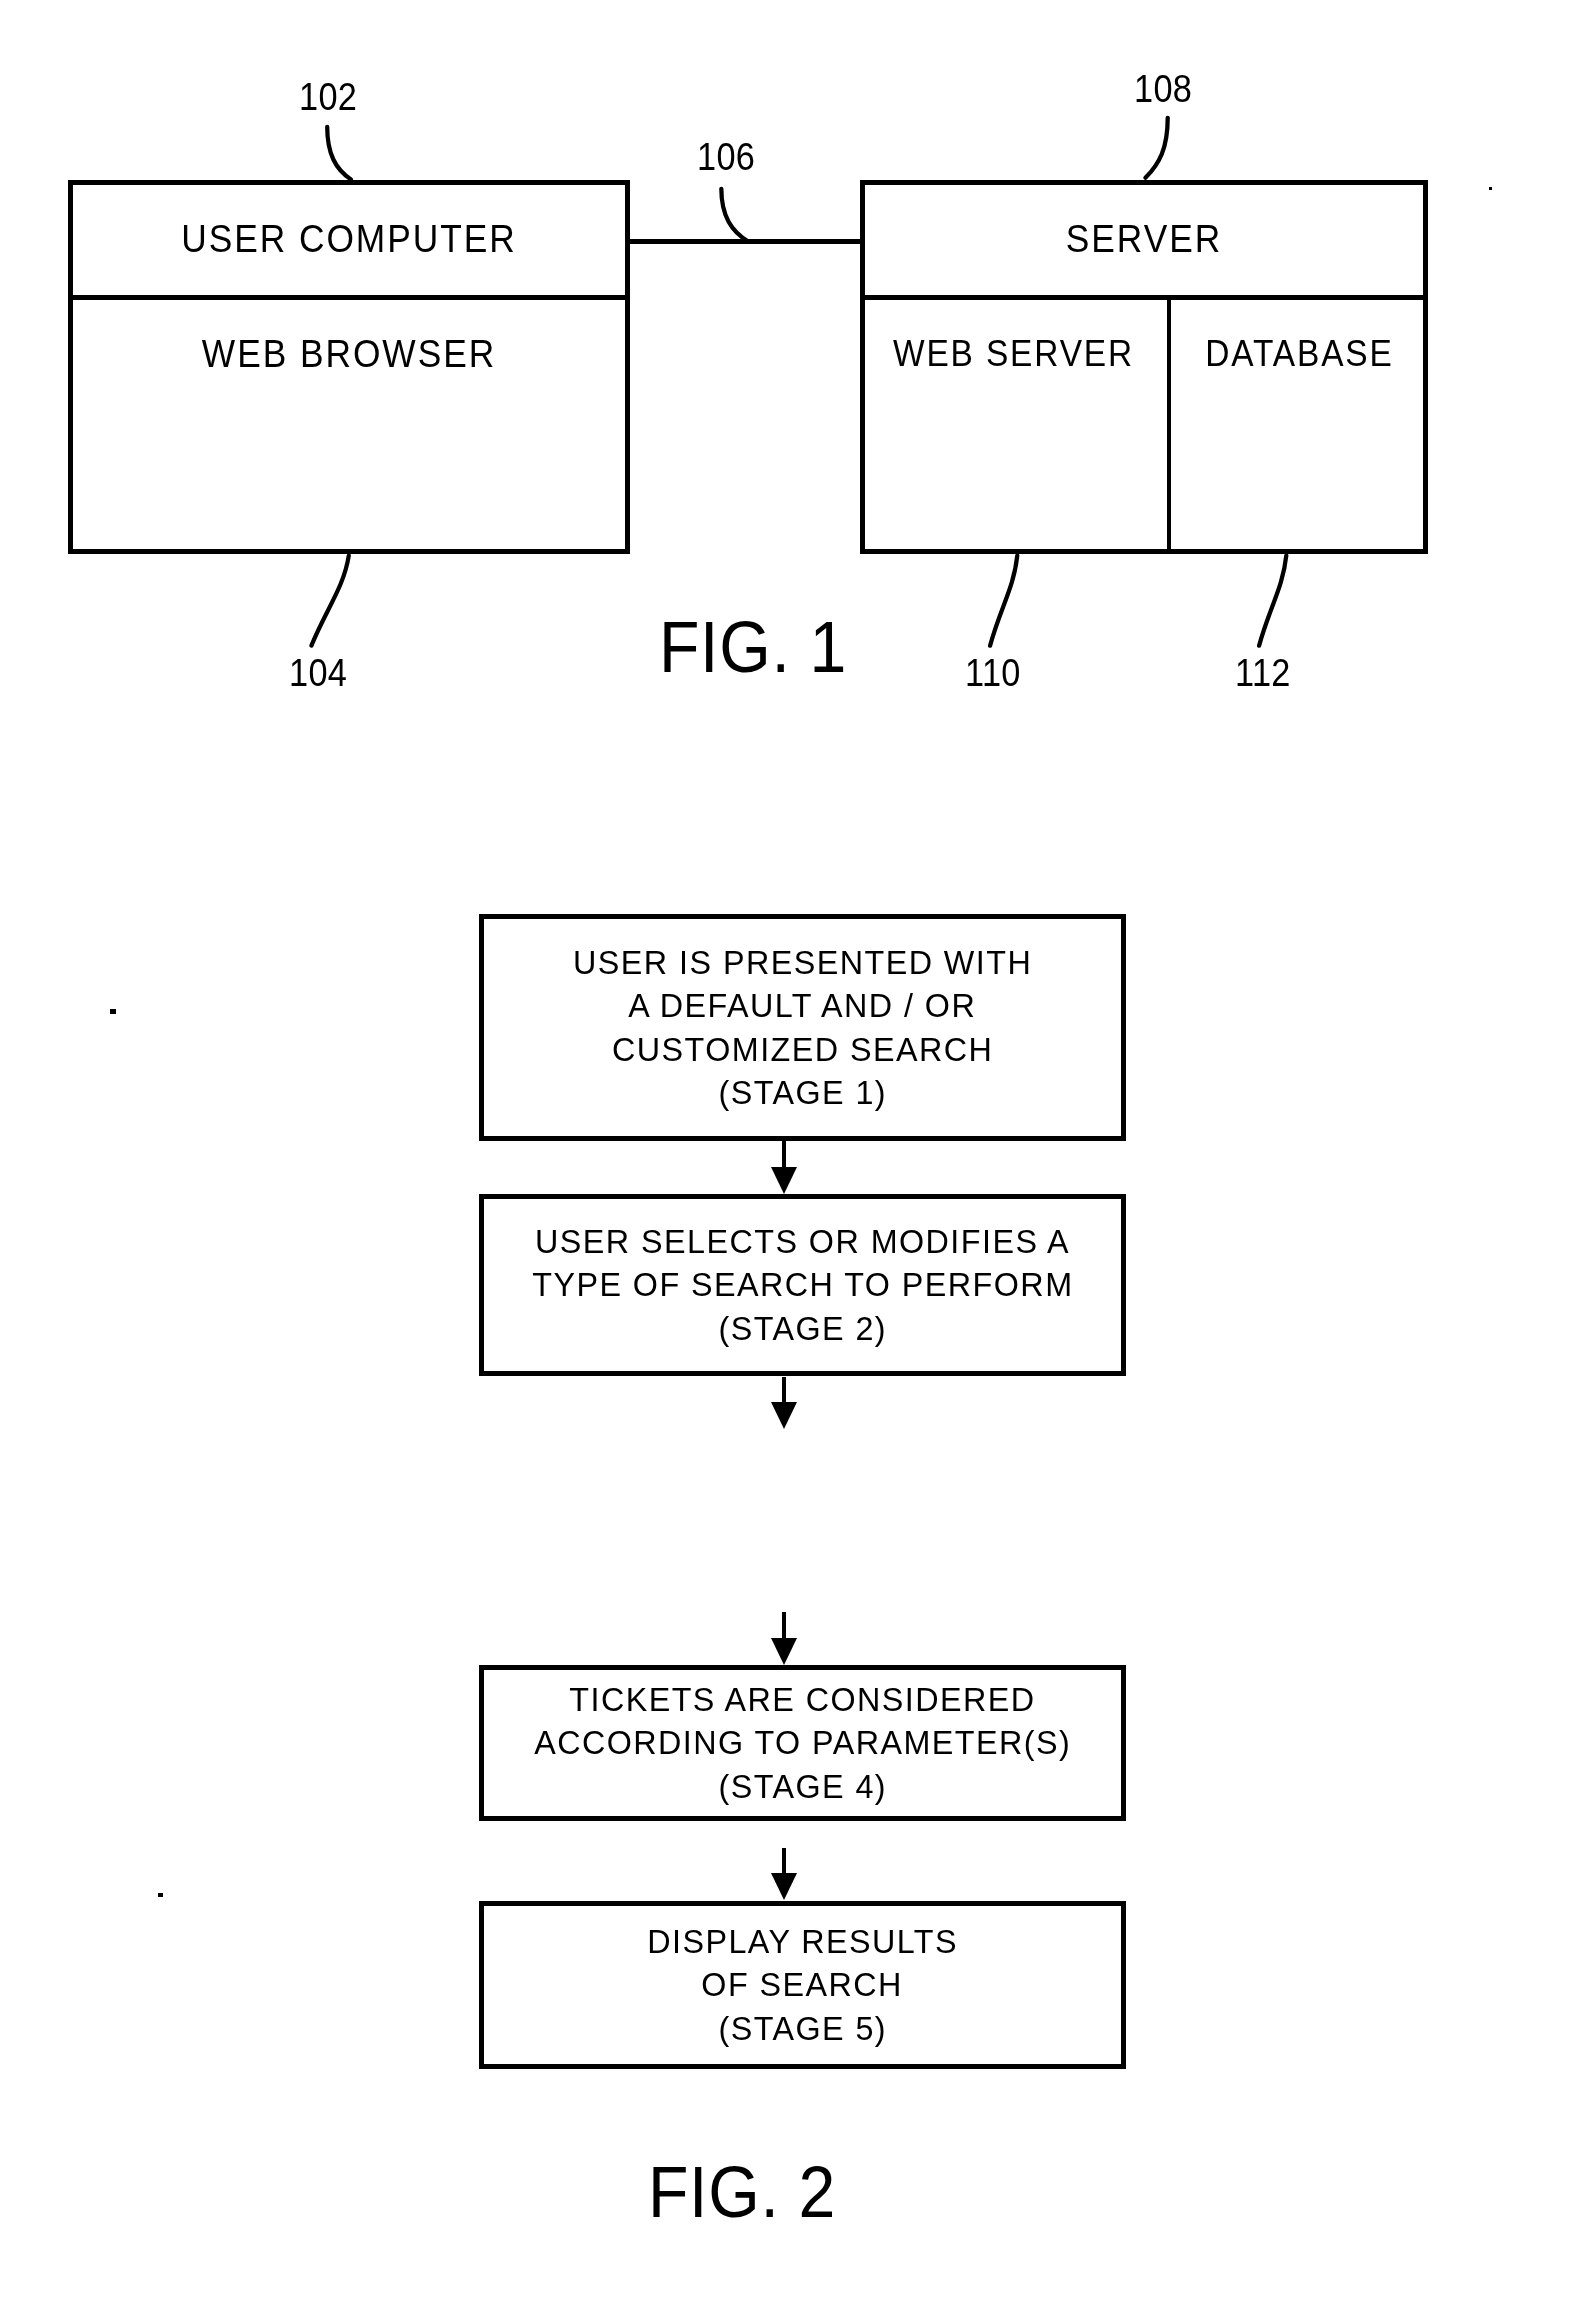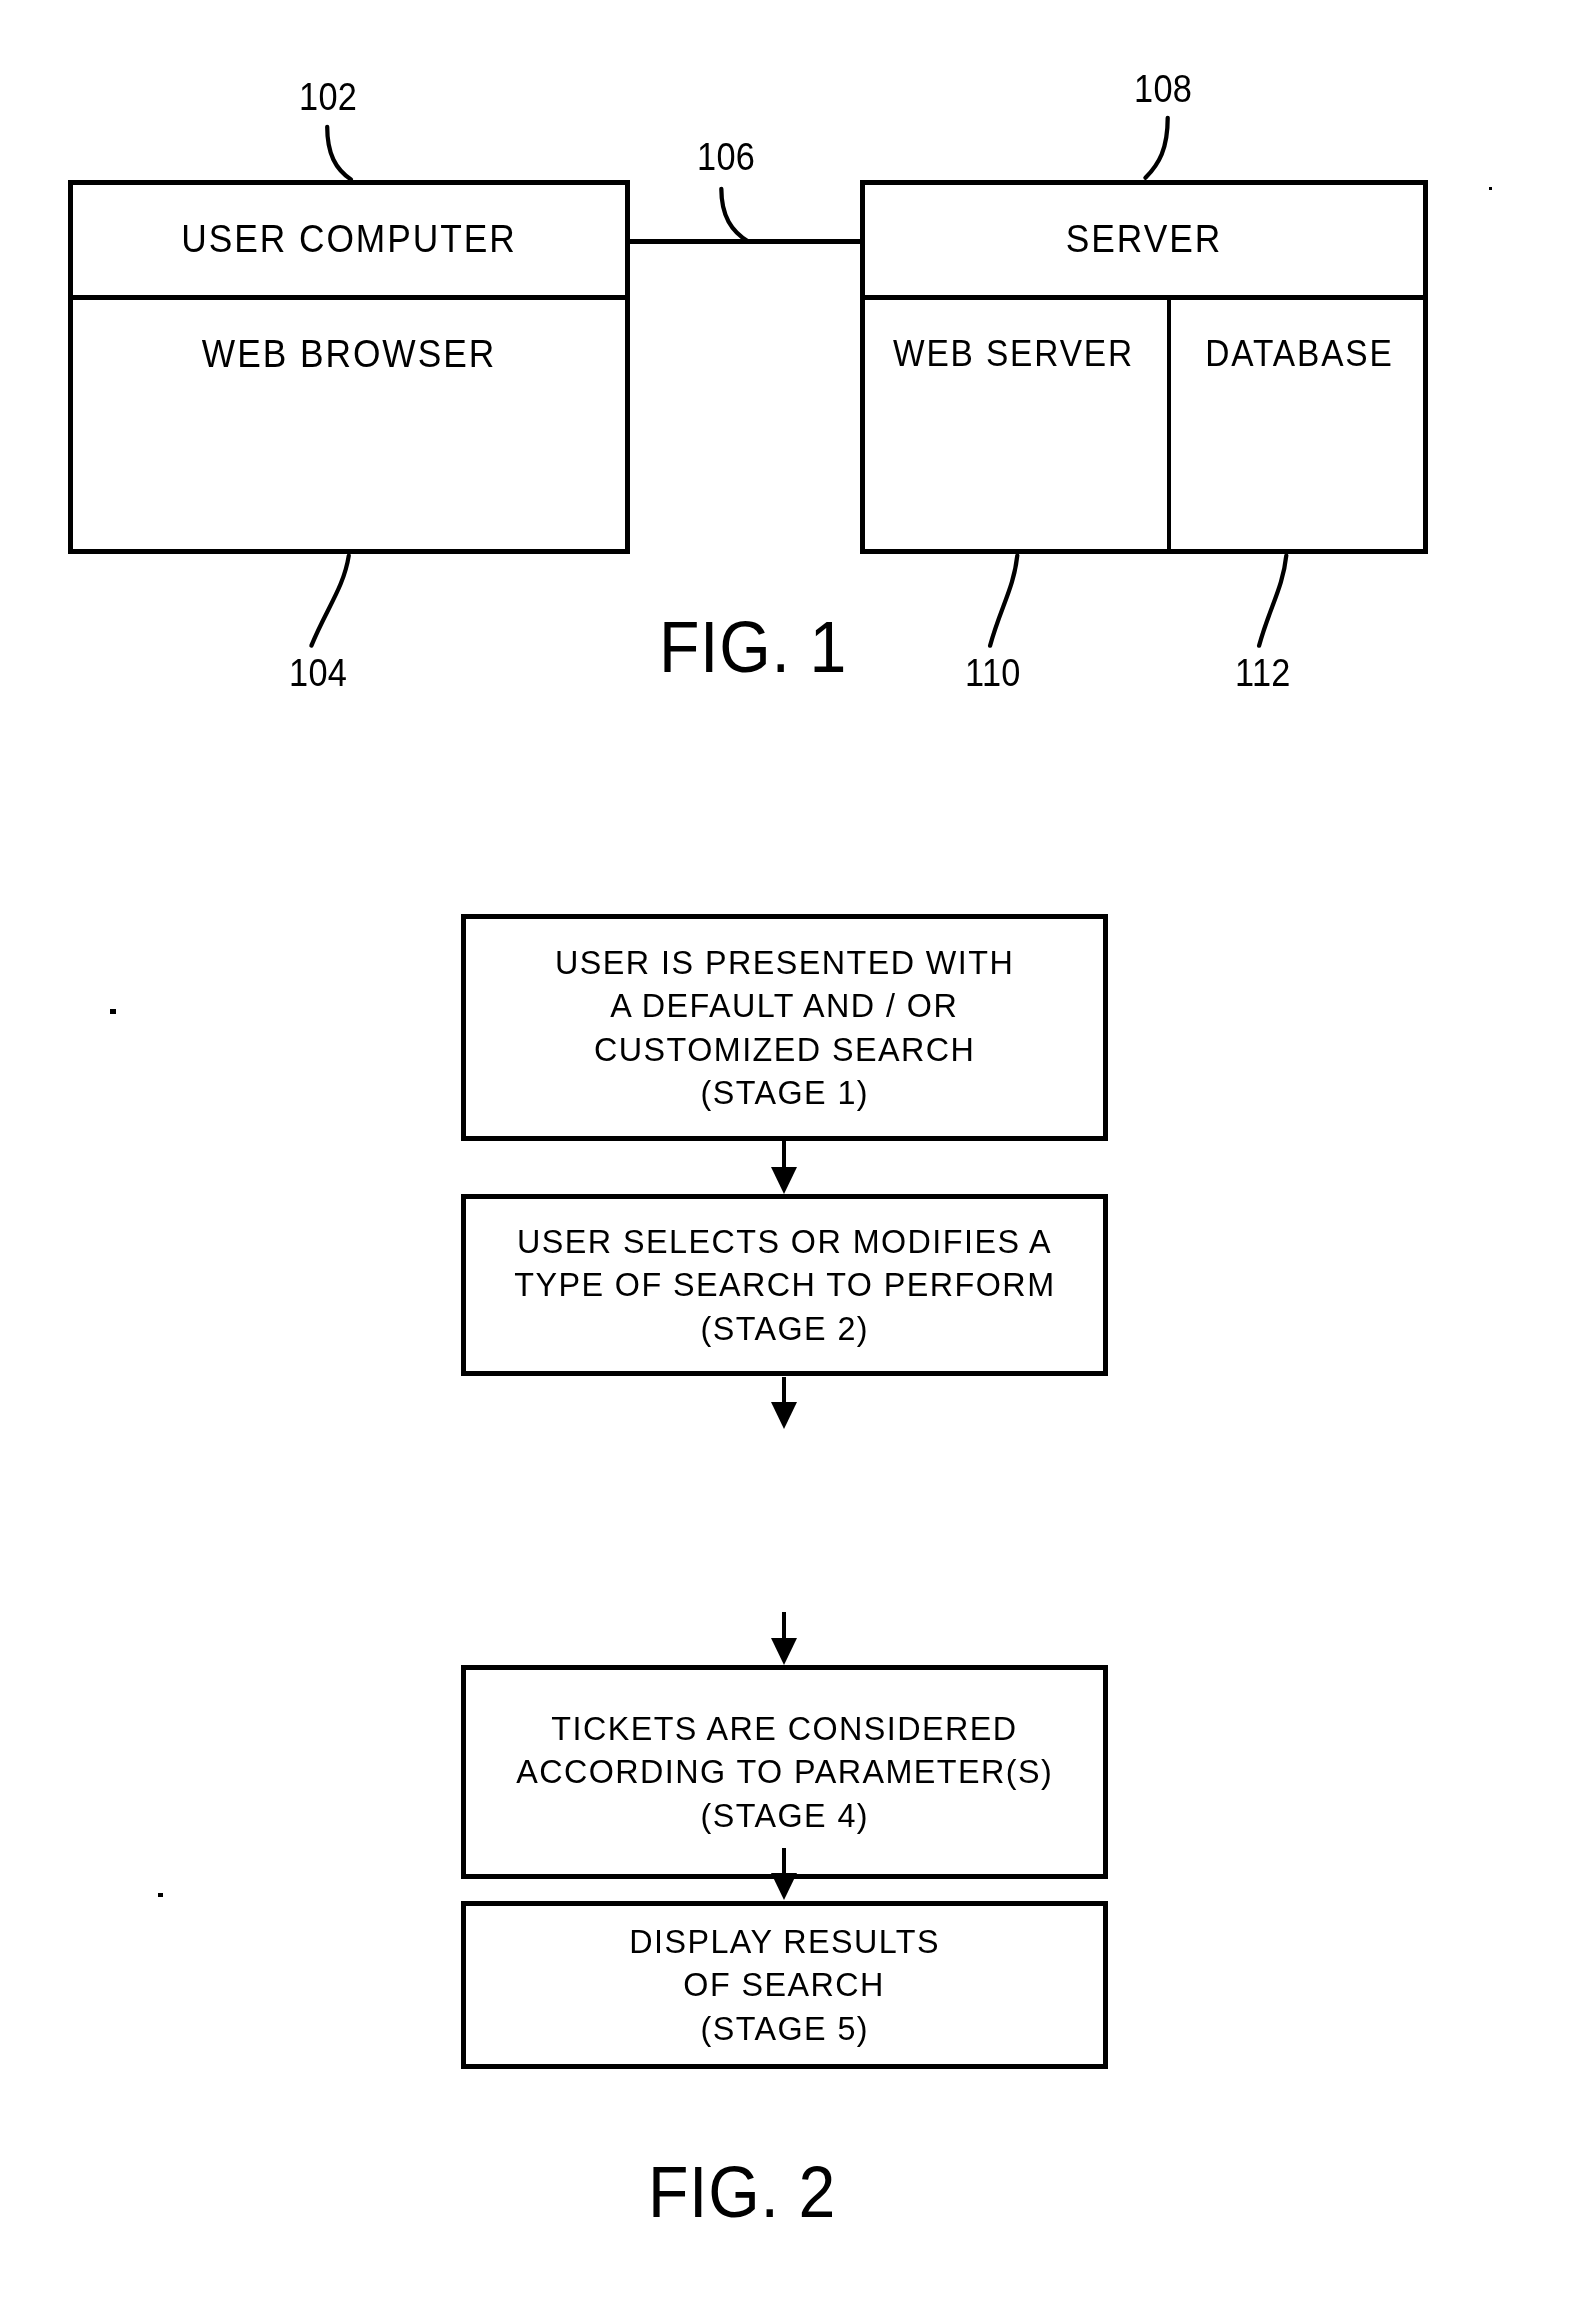--- a/index.html
+++ b/index.html
@@ -73,20 +73,21 @@
   
   .flow-box {
     position: absolute;
     box-sizing: border-box;
     border: 5.1px solid #000;
     background: #fff;
     display: flex;
     flex-direction: column;
     align-items: center;
     justify-content: center;
+    margin-left: 18px;
   }
   .flow-line {
     color: #000;
     font-family: "Liberation Sans", sans-serif;
     font-size: 34px;
     line-height: 1.27;
     letter-spacing: 0.045em;
     white-space: nowrap;
     transform: scaleX(0.95);
     transform-origin: center center;
@@ -199,21 +200,21 @@
       <div class="flow-line">(STAGE 2)</div>
     </div>
 
     <div class="arrow-shaft" style="left:782px; top:1377px; height:32px;"></div>
     <div class="arrow-head" style="left:771px; top:1402px;"></div>
 
 
     <div class="arrow-shaft" style="left:782px; top:1612px; height:32px;"></div>
     <div class="arrow-head" style="left:771px; top:1638px;"></div>
 
-    <div class="flow-box" style="left:461px; top:1665px; width:647px; height:214px;text-align:right;">
+    <div class="flow-box" style="left:461px; top:1665px; width:647px; height:156px;text-align:right;">
       <div class="flow-line">TICKETS ARE CONSIDERED</div>
       <div class="flow-line">ACCORDING  TO  PARAMETER(S)</div>
       <div class="flow-line">(STAGE 4)</div>
     </div>
 
     <div class="arrow-shaft" style="left:782px; top:1848px; height:32px;"></div>
     <div class="arrow-head" style="left:771px; top:1873px;"></div>
 
     <div class="flow-box" style="left:461px; top:1901px; width:647px; height:168px;text-align:right;">
       <div class="flow-line">DISPLAY RESULTS</div>

